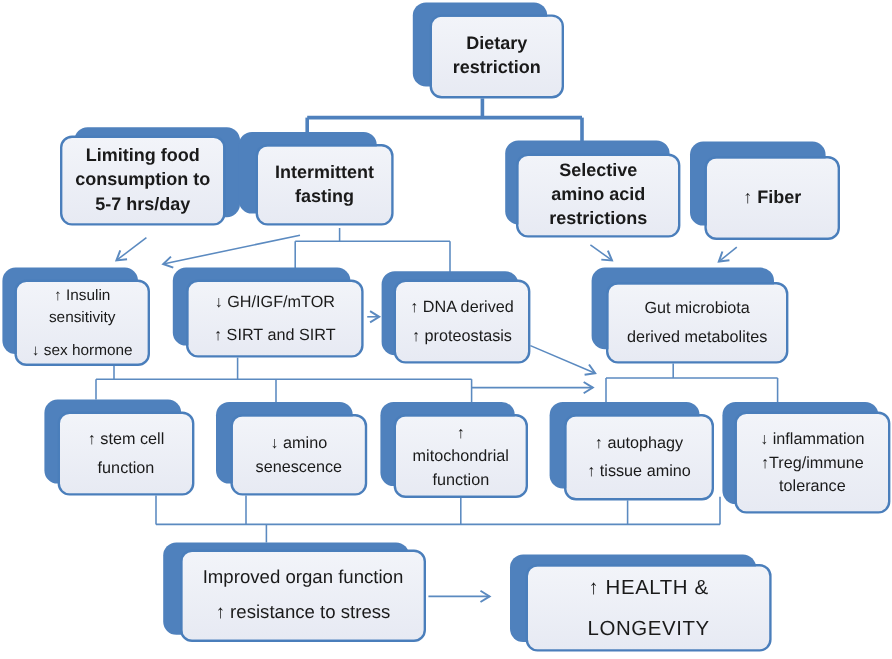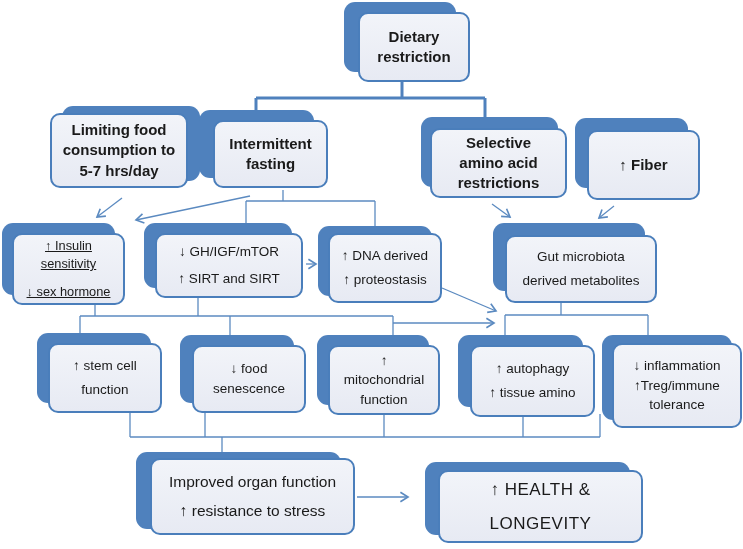--- a/index.html
+++ b/index.html
@@ -17,21 +17,21 @@
     position:absolute;inset:0;border:2.5px solid #4a7ebb;border-radius:10px;
     background:linear-gradient(180deg,#f2f4f9 0%,#e7eaf3 100%);
     display:flex;flex-direction:column;justify-content:center;
     text-align:center;box-sizing:border-box;padding:2px 4px;
   }
   .ln{line-height:1.35;}
   .bold .ln{font-weight:bold;font-size:15px;}
   .mid .ln{font-size:13.5px;line-height:1.45;}
   .loose .ln{line-height:1.8;}
   .vloose .ln{line-height:1.95;}
-  .small .ln{font-size:12.8px;text-decoration:underline;}
+  .small .ln{font-size:12.8px;}
   .gaptop{margin-top:9px;}
   .final .ln{font-weight:normal;font-size:17px;line-height:1.95;letter-spacing:.5px;}
   .organ-t .ln{font-size:15.5px;line-height:1.85;}
 </style>
 </head>
 <body>
 
 <div class="canvas">
 
   <svg class="edges" viewBox="0 0 743 549">
@@ -162,21 +162,21 @@
 
   <div class="node" style="left:48px;top:343px;width:114px;height:70px;--sx:-11px;--sy:-10px">
     <div class="box mid loose">
       <div class="ln">↑ stem cell</div>
       <div class="ln">function</div>
     </div>
   </div>
 
   <div class="node" style="left:192px;top:345px;width:114px;height:68px;--sx:-12px;--sy:-10px">
     <div class="box mid">
-      <div class="ln">↓ food</div>
+      <div class="ln">↓ amino</div>
       <div class="ln">senescence</div>
     </div>
   </div>
 
   <div class="node" style="left:328px;top:345px;width:112px;height:70px;--sx:-11px;--sy:-10px">
     <div class="box mid">
       <div class="ln">↑</div>
       <div class="ln">mitochondrial</div>
       <div class="ln">function</div>
     </div>

